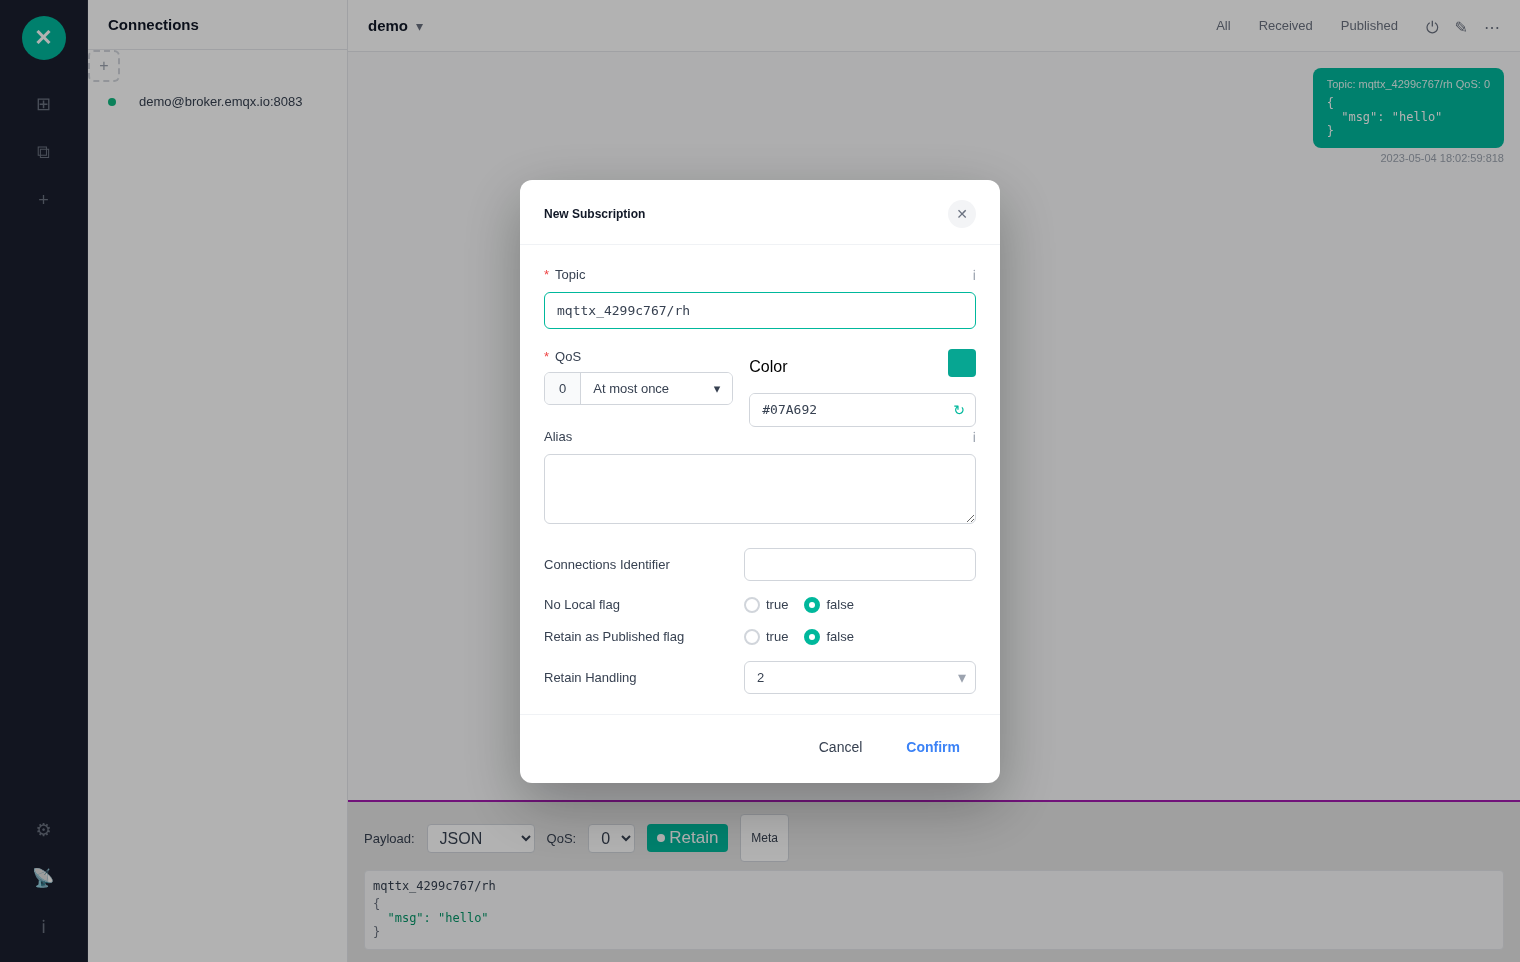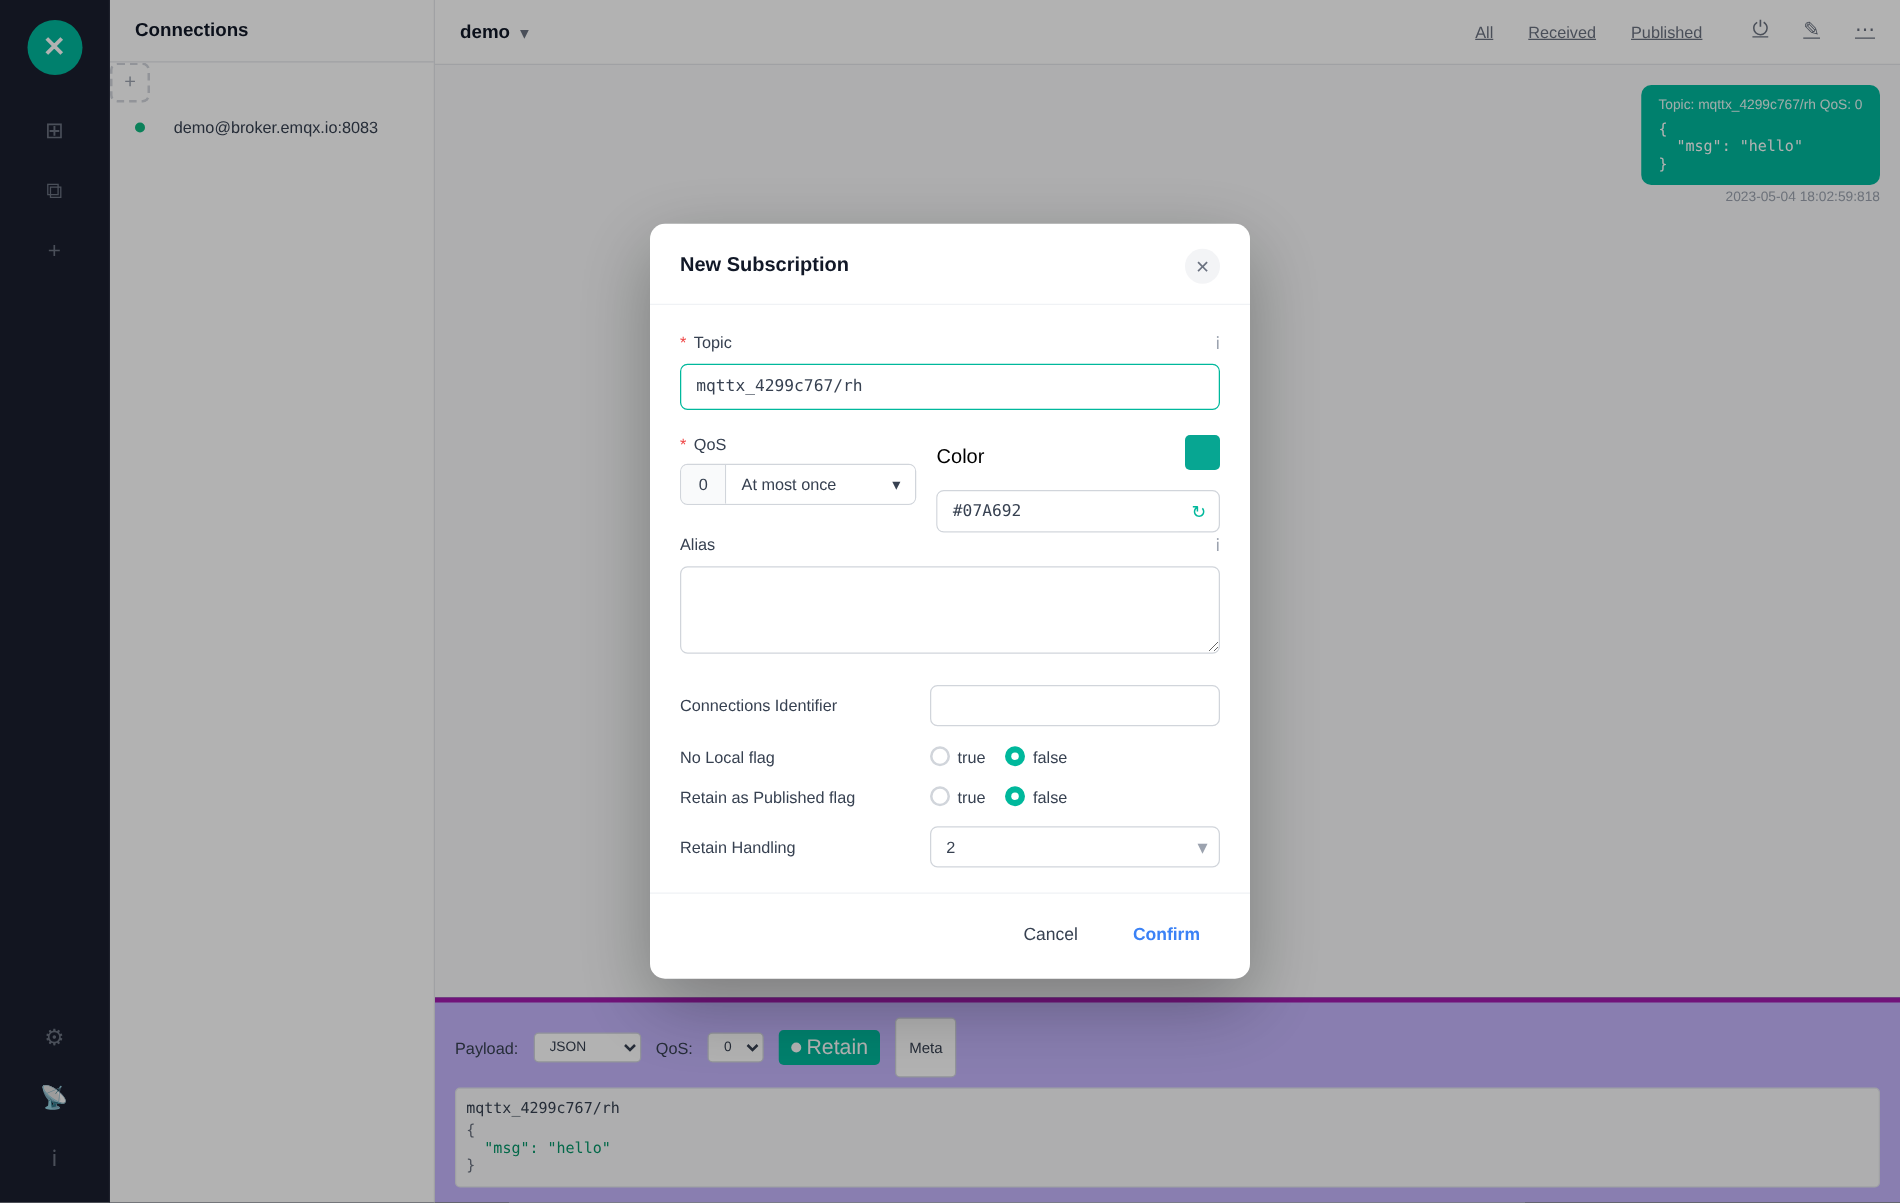--- a/index.html
+++ b/index.html
@@ -116,24 +116,23 @@
       font-size: 15px;
       font-weight: 600;
       color: #111827;
     }
     .chevron-down {
       color: #6b7280;
       font-size: 14px;
     }
     .topbar-right {
       display: flex;
-      align-items: flex-start;
-      gap: 28px;
+      align-items: flex-end;
+      gap: 16px;
       color: #6b7280;
-      text-decoration: underline;
     }
     .tab-bar {
       display: flex;
       align-items: center;
       gap: 4px;
     }
     .tab-item {
       padding: 4px 12px;
       font-size: 13px;
       color: #6b7280;
@@ -170,39 +169,39 @@
     }
     .message-timestamp {
       font-size: 11px;
       color: #9ca3af;
       text-align: right;
       margin-top: 4px;
     }
 
     
     .bottom-area {
-      background: #c4b5fd;
-      border-top: 4px solid #a21caf;
+      background: #e5e5e5;
+      border-top: 2px solid #a21caf;
       padding: 12px 16px;
     }
     .bottom-toolbar {
       display: flex;
       align-items: center;
       gap: 12px;
       margin-bottom: 8px;
     }
     .bottom-label {
       font-size: 13px;
       color: #374151;
     }
     .bottom-select {
       padding: 4px 8px;
       border: 1px solid #d1d5db;
       border-radius: 4px;
-      font-size: 11px;
+      font-size: 16px;
       color: #374151;
       background: #fff;
     }
     .retain-btn {
       background: #00b89c;
       color: white;
       border: none;
       border-radius: 4px;
       padding: 4px 10px;
       font-size: 17px;
@@ -257,21 +256,21 @@
       position: relative;
     }
     .modal-header {
       display: flex;
       align-items: center;
       justify-content: space-between;
       padding: 20px 24px 16px;
       border-bottom: 1px solid #f0f2f5;
     }
     .modal-title {
-      font-size: 16px;
+      font-size: 12px;
       font-weight: 600;
       color: #111827;
     }
     .modal-close {
       width: 28px;
       height: 28px;
       border-radius: 50%;
       border: none;
       background: #f3f4f6;
       color: #6b7280;

